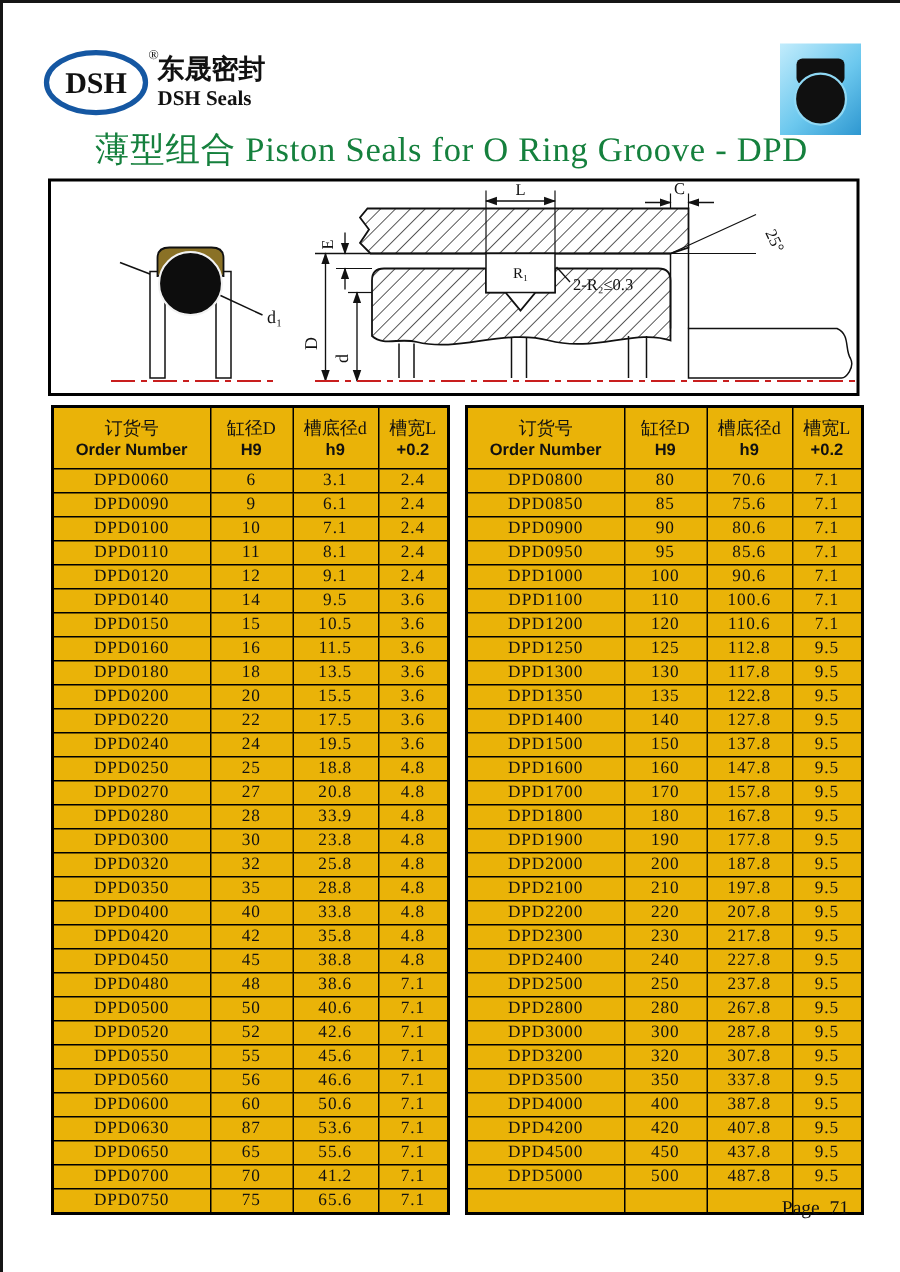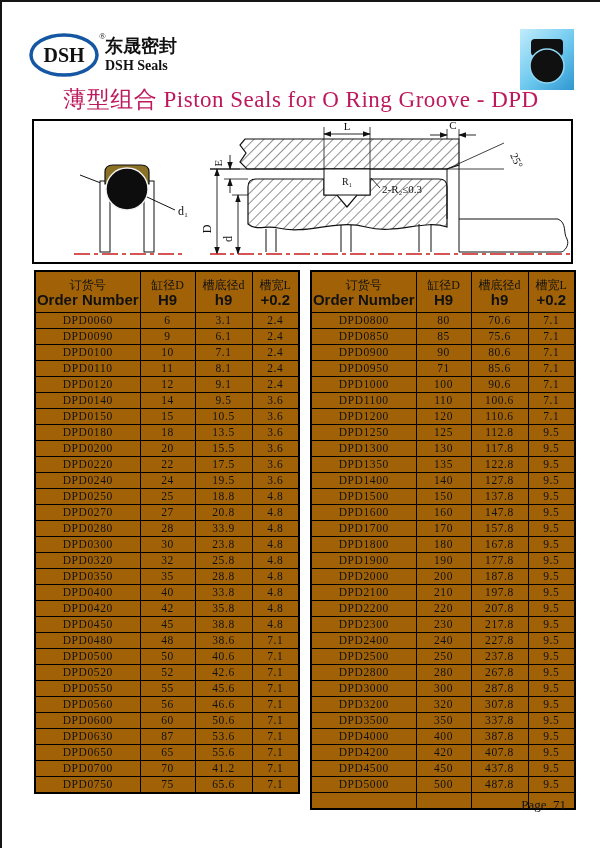--- a/index.html
+++ b/index.html
@@ -8,43 +8,43 @@
     border-top:2px solid #151515;border-left:2px solid #151515;
     box-sizing:border-box;overflow:hidden;
     font-family:"Liberation Serif",serif;color:#111;
   }
   
   .logo{position:absolute;left:26px;top:26px;width:190px;height:52px;}
   .corner-icon{position:absolute;left:518px;top:27px;width:54px;height:61px;
     background:linear-gradient(135deg,#c2ecfc 0%,#6cc8ee 55%,#2e97d0 100%);}
   .title{
     position:absolute;left:0;top:82px;width:100%;text-align:center;
-    font-size:23px;letter-spacing:.5px;color:#be185d;
+    font-size:23px;letter-spacing:.5px;color:#15803d;
   }
   
   .drawing-box{
     position:absolute;left:30px;top:117px;width:541px;height:145px;
     border:2px solid #000;box-sizing:border-box;background:#fff;
   }
   .drawing-box svg{display:block;}
   text{font-family:"Liberation Serif",serif;fill:#111;}
   
   .tables{position:absolute;left:0;top:268px;width:600px;}
   table.spec{
-    position:absolute;top:0;border-collapse:collapse;background:#a16207;
+    position:absolute;top:0;border-collapse:collapse;background:#eab308;
     border:2px solid #000;table-layout:fixed;
   }
   #left-table{left:32px;width:264px;}
   #right-table{left:308px;width:264px;}
   .spec th,.spec td{border:1px solid #000;padding:0;text-align:center;overflow:hidden;}
   .spec th{height:40px;font-weight:normal;vertical-align:middle;}
   .spec td{height:15px;font-size:11.5px;line-height:13px;letter-spacing:.6px;
     font-family:"Liberation Serif",serif;vertical-align:middle;}
   .th-cn{font-size:12px;font-family:"Liberation Serif",serif;line-height:15px;}
-  .th-sub{font-size:15px;font-weight:bold;font-family:"Liberation Sans",sans-serif;line-height:14px;}
+  .th-sub{font-size:11px;font-weight:bold;font-family:"Liberation Sans",sans-serif;line-height:14px;}
   
   .footer{
     position:absolute;right:34px;top:795px;font-size:13px;
     font-family:"Liberation Serif",serif;white-space:pre;
   }
 </style>
 </head>
 <body>
 
 <div class="page">
@@ -212,20 +212,26 @@
             <td>9.5</td>
             <td>3.6</td>
           </tr>
           <tr>
             <td>DPD0150</td>
             <td>15</td>
             <td>10.5</td>
             <td>3.6</td>
           </tr>
           <tr>
+            <td>DPD0160</td>
+            <td>16</td>
+            <td>11.5</td>
+            <td>3.6</td>
+          </tr>
+          <tr>
             <td>DPD0180</td>
             <td>18</td>
             <td>13.5</td>
             <td>3.6</td>
           </tr>
           <tr>
             <td>DPD0200</td>
             <td>20</td>
             <td>15.5</td>
             <td>3.6</td>
@@ -400,21 +406,21 @@
             <td>7.1</td>
           </tr>
           <tr>
             <td>DPD0900</td>
             <td>90</td>
             <td>80.6</td>
             <td>7.1</td>
           </tr>
           <tr>
             <td>DPD0950</td>
-            <td>71</td>
+            <td>95</td>
             <td>85.6</td>
             <td>7.1</td>
           </tr>
           <tr>
             <td>DPD1000</td>
             <td>100</td>
             <td>90.6</td>
             <td>7.1</td>
           </tr>
           <tr>

